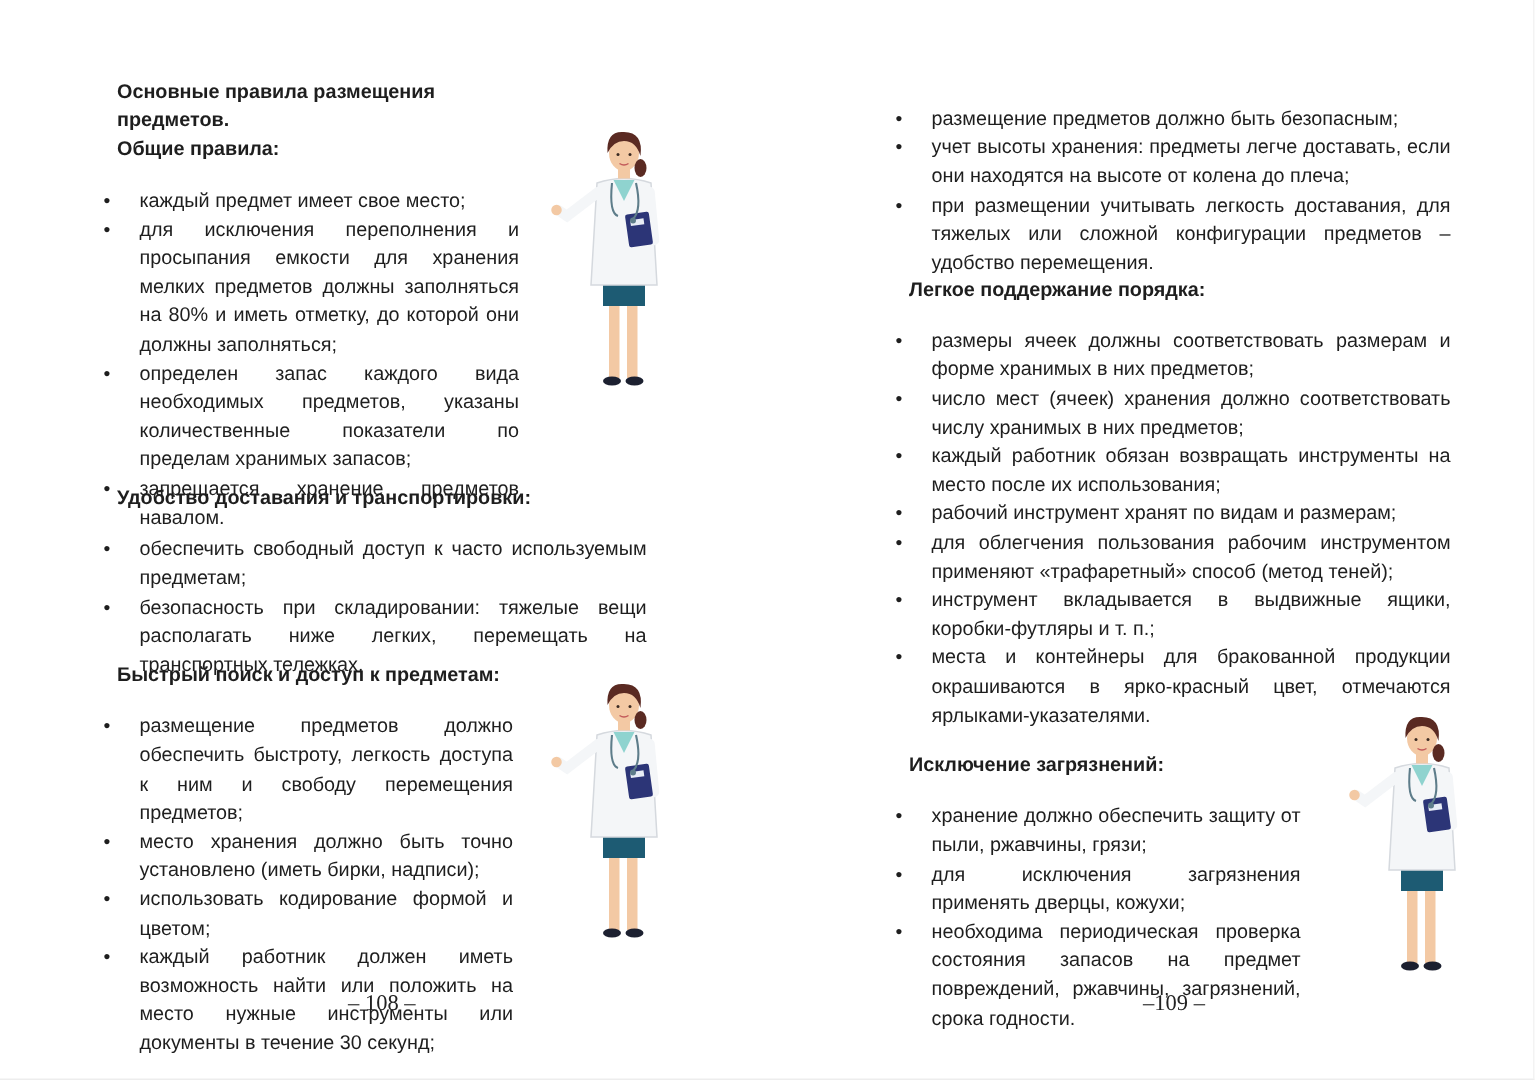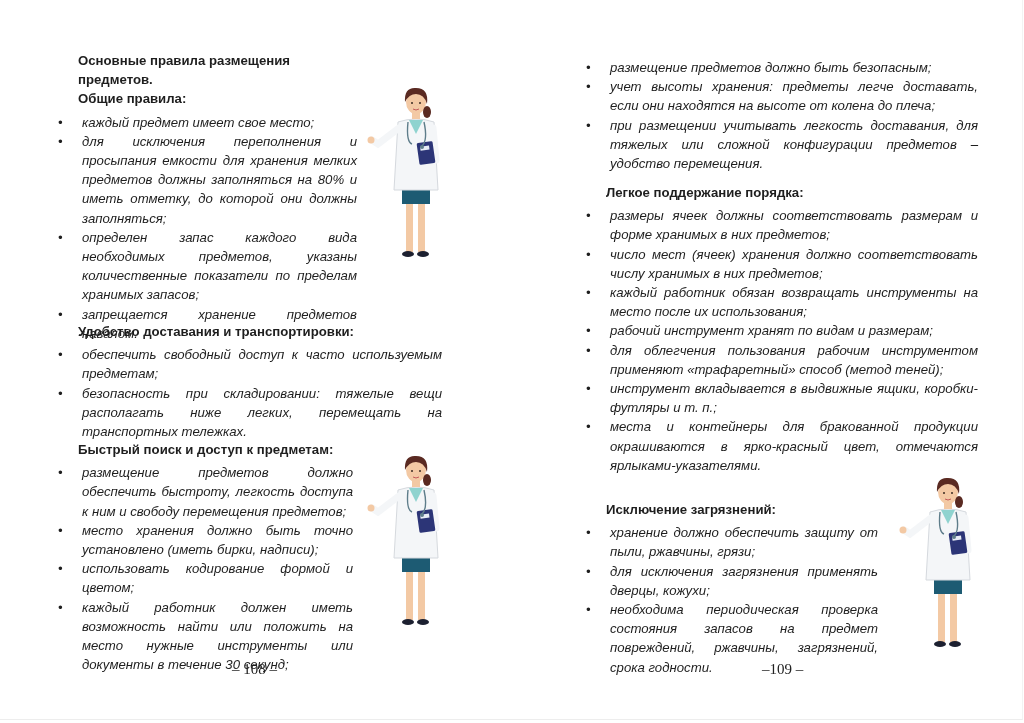--- a/index.html
+++ b/index.html
@@ -6,21 +6,21 @@
   body { width: 1024px; height: 723px; position: relative; overflow: hidden;
          font-family: "Liberation Sans", "DejaVu Sans", sans-serif; color: #1e1e1e; }
   .spread { position: absolute; left: 0; top: 0; width: 1022px; height: 719px;
             border-bottom: 1px solid #ededed; border-right: 1px solid #f3f3f3; }
   .page { position: absolute; top: 0; height: 719px; }
   .page-left { left: 0; width: 512px; padding-left: 24px; }
   .page-right { left: 512px; width: 512px; }
 
   .block { position: absolute; font-size: 13.2px; line-height: 19.2px; }
   .heading { font-weight: bold; padding-left: 27px; }
-  ul.bullets { list-style: none; margin: 4px; padding: 0; font-style: italic; }
+  ul.bullets { list-style: none; margin: 15px; padding: 0; }
   ul.bullets li { position: relative; padding-left: 27px; text-align: justify; }
   ul.bullets li::before { content: "\2022"; position: absolute; left: 3px; top: 0; font-size: 13px; }
 
   .page-num { position: absolute; top: 661px; font-family: Liberation Serif, serif;
               font-size: 15px; color: #222; }
 
   .doctor { position: absolute; }
 </style>
 </head>
 <body>

